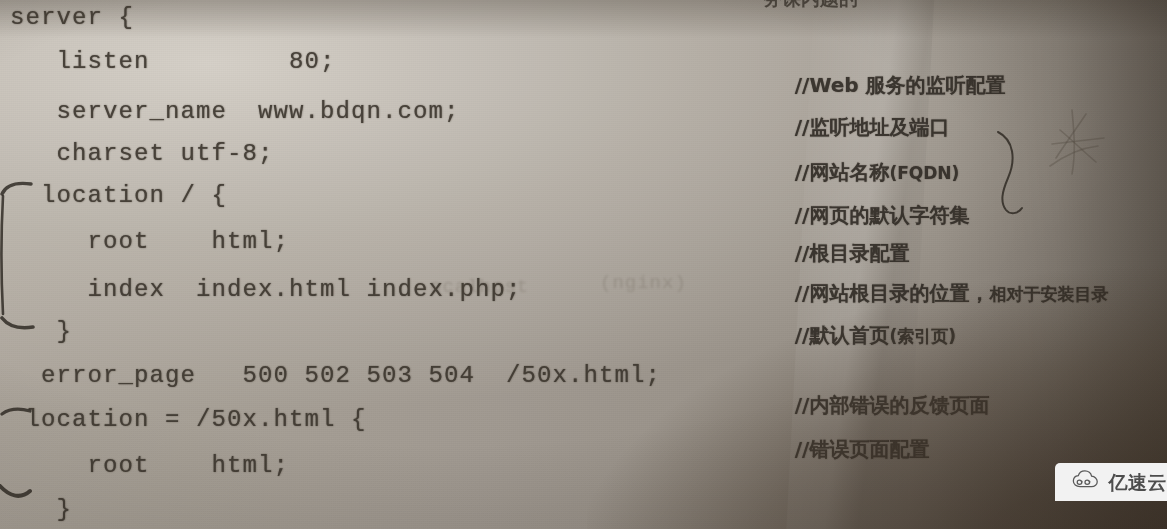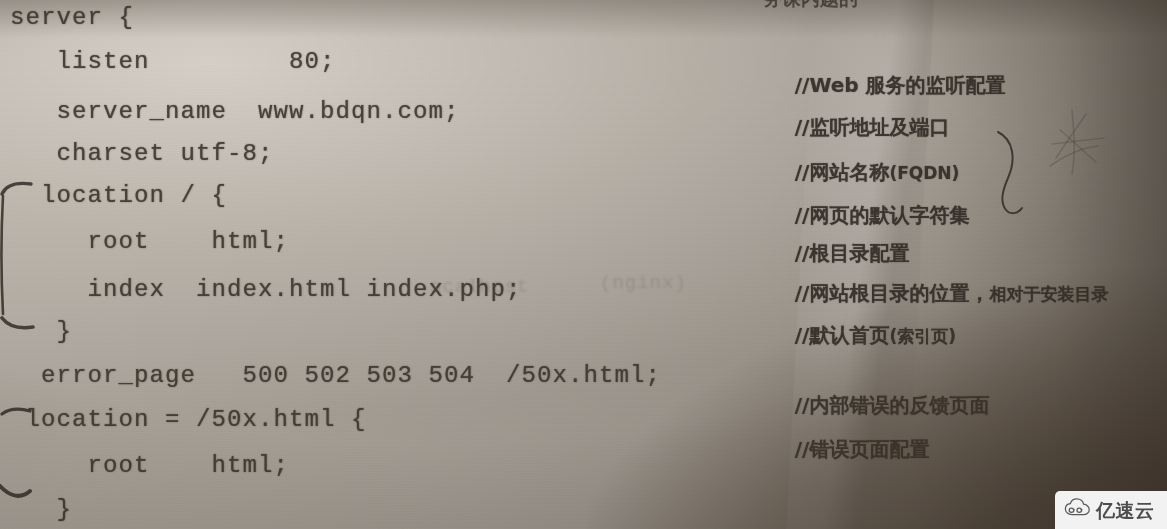--- a/index.html
+++ b/index.html
@@ -162,30 +162,31 @@
     stroke-opacity: 0.40;
     stroke-width: 1.6;
     stroke-linecap: round;
     filter: blur(0.7px);
   }
 
   
   .watermark {
     position: absolute;
     left: 1055px;
-    top: 491px;
+    top: 463px;
     width: 112px;
     height: 38px;
     background: #f2f2f2;
     border-radius: 5px 0 0 0;
     display: flex;
     align-items: center;
     gap: 5px;
-    padding-left: 9px;
+    padding-left: 17px;
     box-sizing: border-box;
+    justify-content: space-between;
   }
   .watermark .wm-text {
     font-family: "DejaVu Sans", "Liberation Sans", sans-serif;
     font-size: 19px;
     font-weight: 700;
     color: #4d4d4d;
     letter-spacing: 0.5px;
     line-height: 1;
   }
   .wm-cloud { flex: 0 0 auto; }

